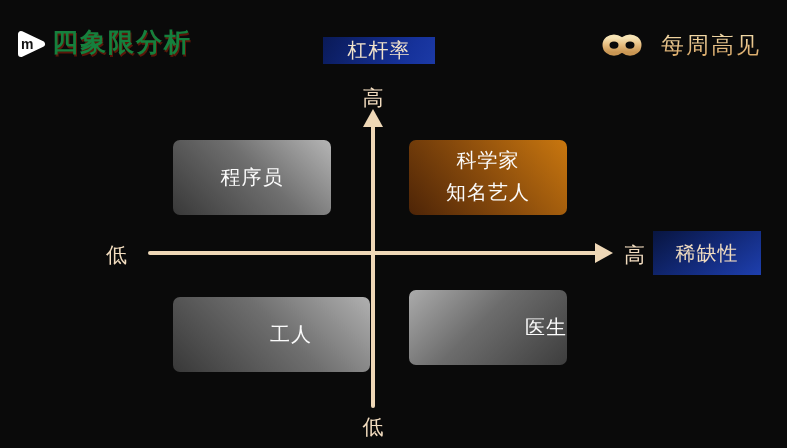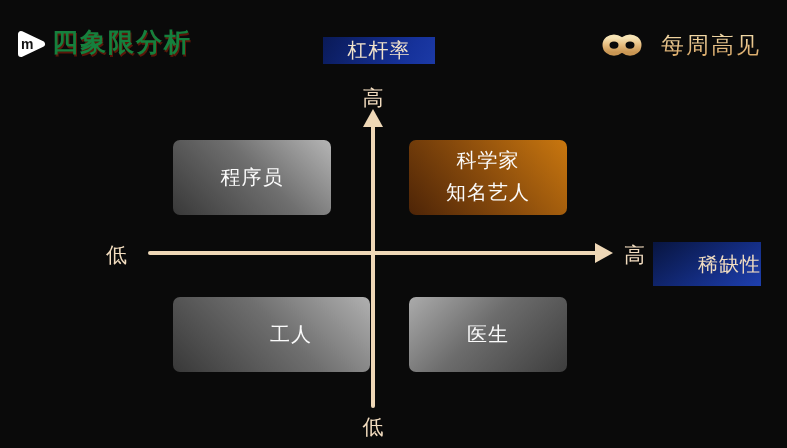--- a/index.html
+++ b/index.html
@@ -21,23 +21,23 @@
     -webkit-background-clip:text;background-clip:text;color:transparent;
   }
   
   .lever-box{
     position:absolute;left:323px;top:37px;width:112px;height:27px;
     background:linear-gradient(120deg,#0a1a57 0%,#16329b 75%,#1c3aa6 100%);
     display:flex;align-items:center;justify-content:center;
     color:#f2e3cb;font-size:20px;letter-spacing:1px;
   }
   .scarcity-box{
-    position:absolute;left:653px;top:242px;width:108px;height:44px;
+    position:absolute;left:653px;top:231px;width:108px;height:44px;
     background:linear-gradient(145deg,#081540 0%,#132b7d 55%,#1e3fae 100%);
-    display:flex;align-items:center;justify-content:flex-end;
+    display:flex;align-items:center;justify-content:center;
     color:#f0dcc0;font-size:20px;letter-spacing:1px;
   }
   
   .v-line{position:absolute;left:371px;top:124px;width:4px;height:284px;background:#efd8b7;border-radius:2px;}
   .v-arrow{position:absolute;left:363px;top:109px;width:0;height:0;
     border-left:10px solid transparent;border-right:10px solid transparent;border-bottom:18px solid #efd8b7;}
   .h-line{position:absolute;left:148px;top:251px;width:452px;height:4px;background:#efd8b7;border-radius:2px;}
   .h-arrow{position:absolute;left:595px;top:243px;width:0;height:0;
     border-top:10px solid transparent;border-bottom:10px solid transparent;border-left:18px solid #efd8b7;}
   .axis-label{position:absolute;color:#f2dcbf;font-size:21px;font-weight:500;}
@@ -47,21 +47,21 @@
   .x-right{left:624px;top:241px;}
   
   .quad{
     position:absolute;width:158px;height:75px;border-radius:7px;
     display:flex;align-items:center;justify-content:center;
     color:#fbfbfb;font-size:20px;letter-spacing:1px;
   }
   .q-tl{left:173px;top:140px;background:linear-gradient(45deg,#383838 0%,#6f6f6f 55%,#b5b5b5 100%);}
   .q-tr{left:409px;top:140px;background:linear-gradient(50deg,#4d2407 0%,#8a4c0c 50%,#c9770f 100%);}
   .q-bl{left:173px;top:297px;background:linear-gradient(45deg,#383838 0%,#6f6f6f 55%,#b0b0b0 100%);padding-left:39px;}
-  .q-br{left:409px;top:297px;background:linear-gradient(135deg,#ababab 0%,#6c6c6c 45%,#3d3d3d 100%);}
+  .q-br{left:409px;top:290px;background:linear-gradient(135deg,#ababab 0%,#6c6c6c 45%,#3d3d3d 100%);justify-content:flex-end;}
   .quad-lines{text-align:center;line-height:1.6;font-family:Liberation Mono, monospace;}
 </style>
 </head>
 <body>
 
 <div class="stage">
 
   <div class="logo-m">
     <svg width="32" height="32" viewBox="0 0 32 32">
       <polygon points="6,6 6,26 27,16" fill="#ffffff" stroke="#ffffff" stroke-width="6" stroke-linejoin="round"></polygon>

